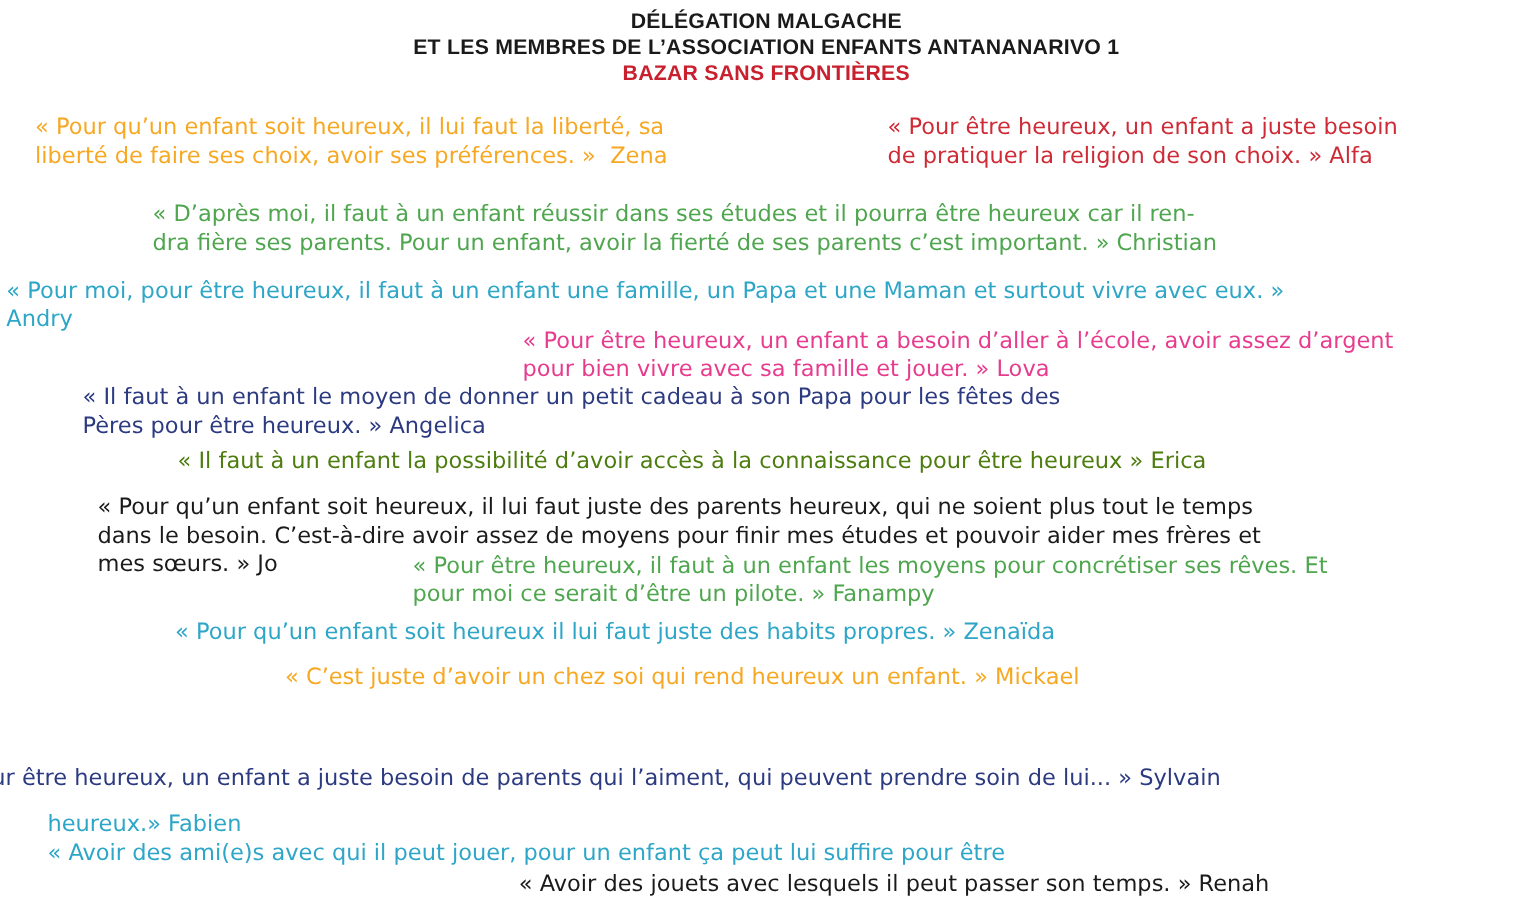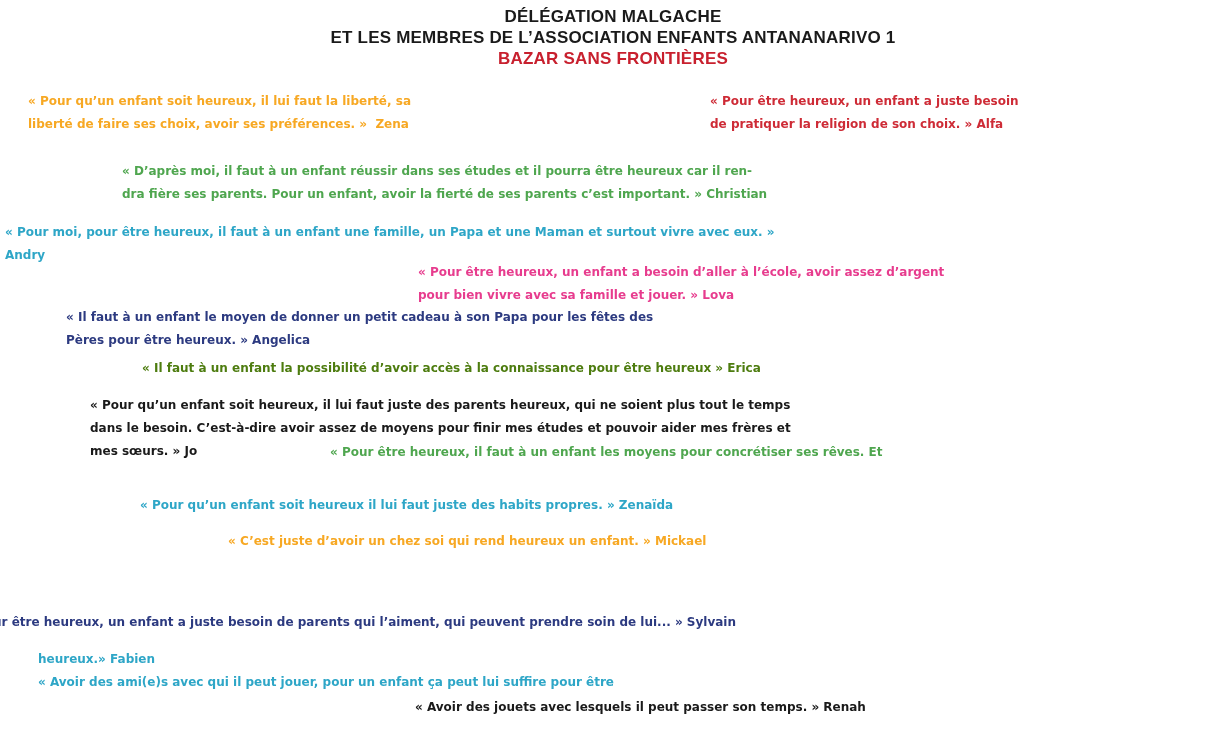--- a/index.html
+++ b/index.html
@@ -19,33 +19,33 @@
     text-align: center;
     font-family: "Liberation Sans", sans-serif;
     font-weight: bold;
     font-size: 17px;
     line-height: 21px;
     letter-spacing: 0.2px;
   }
   
   .quote {
     position: absolute;
-    font-size: 12px;
+    font-size: 18px;
     line-height: 23px;
-    font-weight: 700;
+    font-weight: 400;
   }
   .ql { white-space: pre; }
   .q1  { left: 28px;  top: 90px;  }
   .q2  { left: 710px; top: 90px;  }
   .q3  { left: 122px; top: 160px; }
   .q4  { left: 5px;   top: 221px; }
   .q5  { left: 376px; top: 261px; margin-left: 42px; }
   .q6  { left: 66px;  top: 306px; }
   .q7  { left: 142px; top: 357px; }
-  .q8  { left: 78px;  top: 394px; margin-left: 12px; }
+  .q8  { left: 78px;  top: 394px; }
   .q9  { left: 330px; top: 441px; }
   .q10 { left: 140px; top: 494px; }
   .q11 { left: 228px; top: 530px; }
   .q12 { left: 128px; top: 563px; }
   .q13 { left: -7px;  top: 611px; }
   .q14 { left: 38px;  top: 648px; }
   .q15 { left: 415px; top: 696px; }
 </style>
 </head>
 <body>
@@ -93,20 +93,21 @@
   </div>
 
   <div class="quote q8" style="color: rgb(26, 26, 26);">
     <div class="ql">« Pour qu’un enfant soit heureux, il lui faut juste des parents heureux, qui ne soient plus tout le temps</div>
     <div class="ql">dans le besoin. C’est-à-dire avoir assez de moyens pour finir mes études et pouvoir aider mes frères et</div>
     <div class="ql">mes sœurs. » Jo</div>
   </div>
 
   <div class="quote q9" style="color: rgb(79, 166, 79);">
     <div class="ql">« Pour être heureux, il faut à un enfant les moyens pour concrétiser ses rêves. Et</div>
+    <div class="ql">pour moi ce serait d’être un pilote. » Fanampy</div>
   </div>
 
   <div class="quote q10" style="color: rgb(46, 166, 199);">
     <div class="ql">« Pour qu’un enfant soit heureux il lui faut juste des habits propres. » Zenaïda</div>
   </div>
 
   <div class="quote q11" style="color: rgb(247, 168, 35);">
     <div class="ql">« C’est juste d’avoir un chez soi qui rend heureux un enfant. » Mickael</div>
   </div>
 

